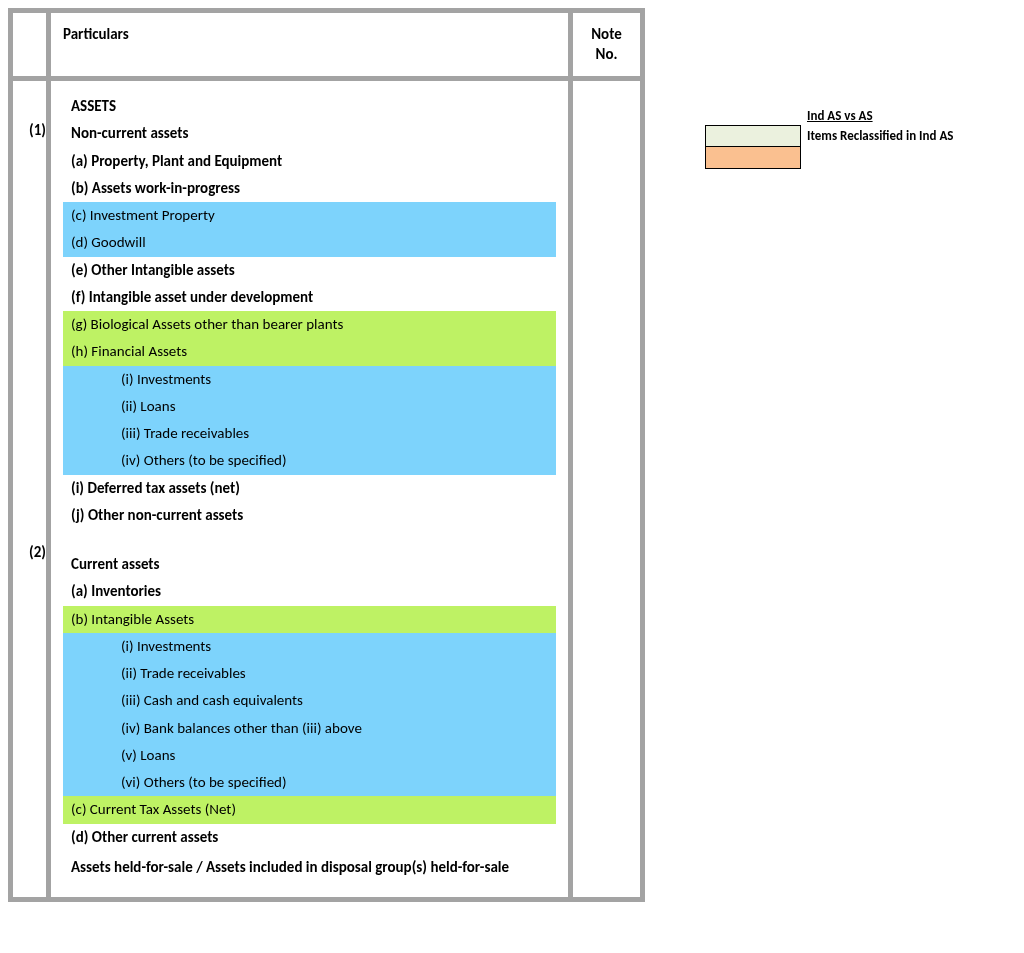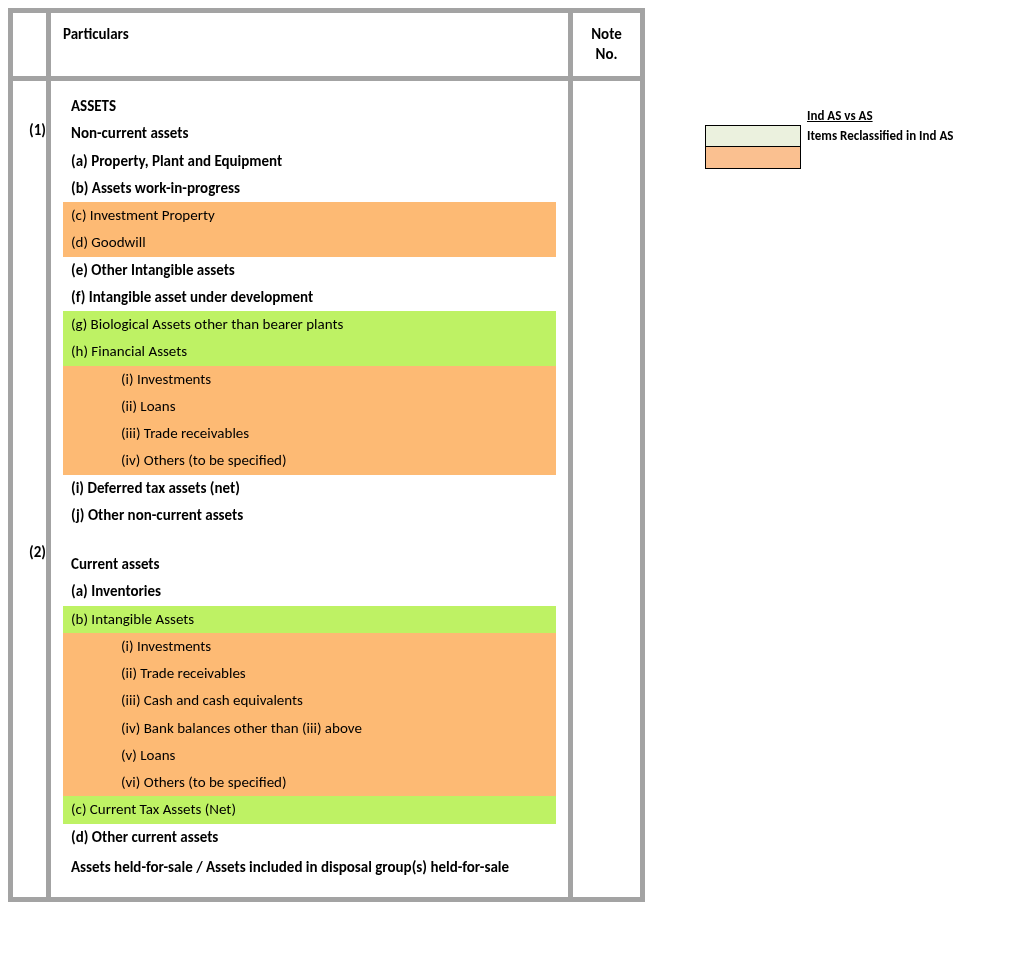--- a/index.html
+++ b/index.html
@@ -32,21 +32,21 @@
     
     td.num-col { width: 38px; }
     td.body-col { width: 522px; padding: 4px 0 0 0; }
     td.note-col { width: 72px; }
     .row {
       padding: 2px 8px 2px 8px;
       line-height: 1.55;
     }
     .row.subsub { padding-left: 58px; }
     .bold { font-weight: 700; }
-    .green { background: #fdba74; }
+    .green { background: #7dd3fc; }
     .orange { background: #bef264; }
     .spacer { height: 22px; }
     
     .num-col .numwrap { position: relative; height: 100%; }
     .numlabel { position: absolute; left: 4px; font-weight: 700; font-size: 15px; }
     
     td.foot-body { text-align: right; font-weight: 700; padding: 6px 10px 8px 0; }
     
     .legend { margin-top: 100px; font-size: 13px; }
     .legend-title { font-weight: 700; text-decoration: underline; margin-left: 102px; margin-bottom: 2px; }

